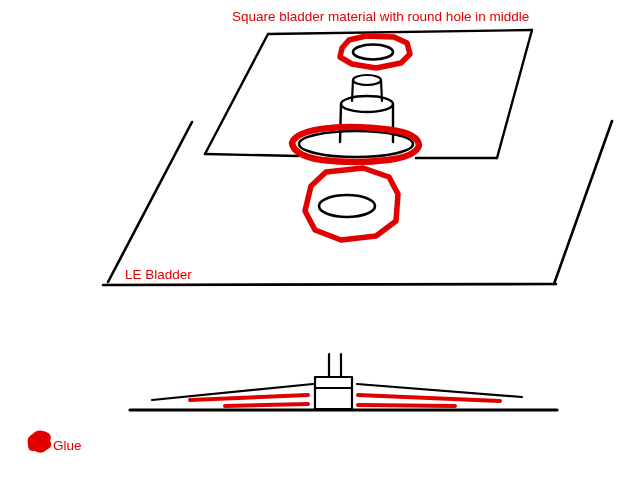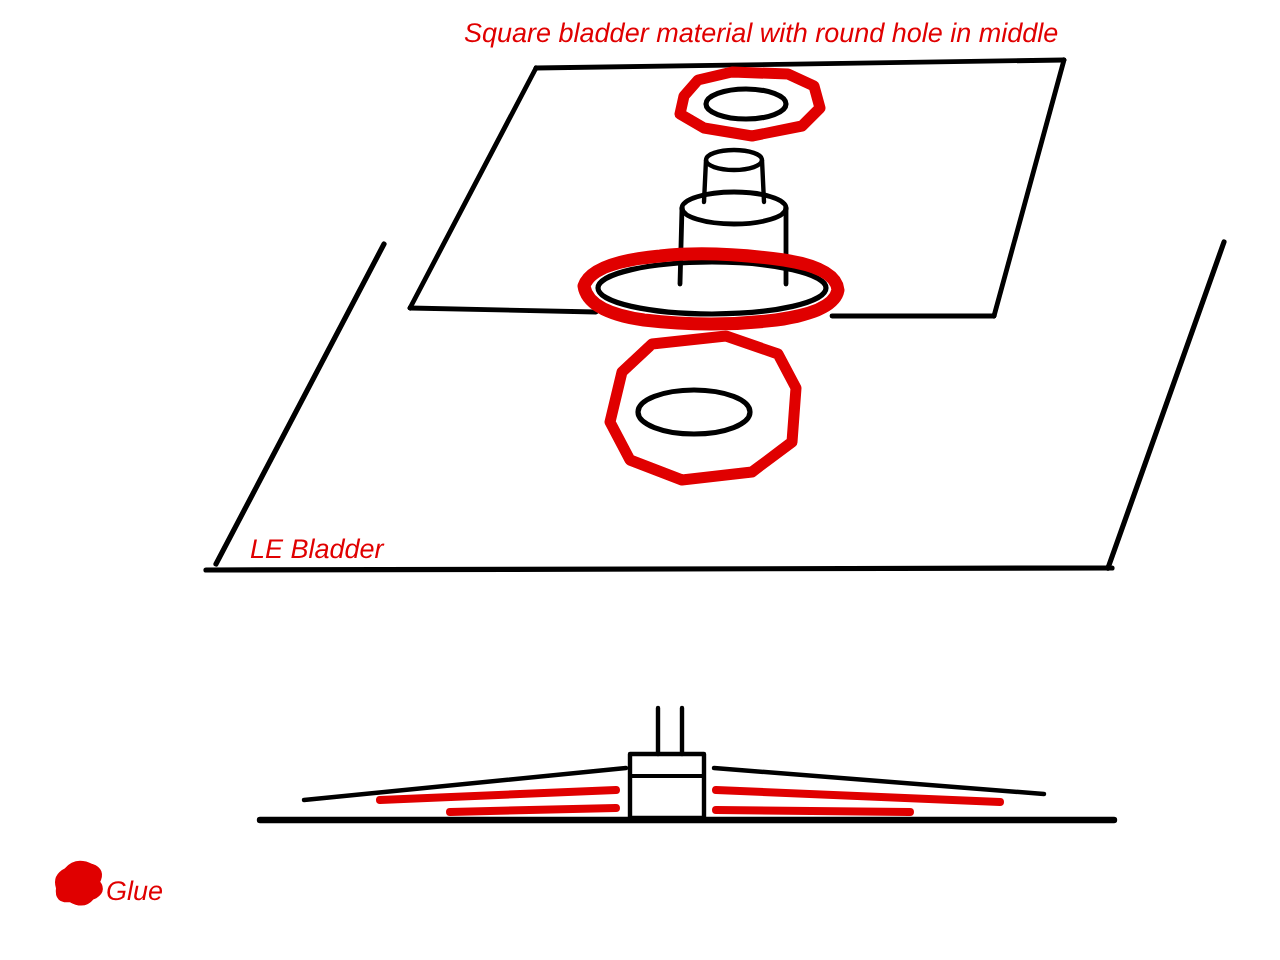--- a/index.html
+++ b/index.html
@@ -8,21 +8,20 @@
     width: 640px;
     height: 480px;
     background: #ffffff;
     overflow: hidden;
   }
   .canvas {
     position: relative;
     width: 640px;
     height: 480px;
     background: var(--bg, #ffffff);
-    font-style: italic;
   }
   svg {
     display: block;
     width: 640px;
     height: 480px;
   }
   svg text {
     font-family: "Liberation Sans", sans-serif;
     fill: var(--red, #e00000);
   }

